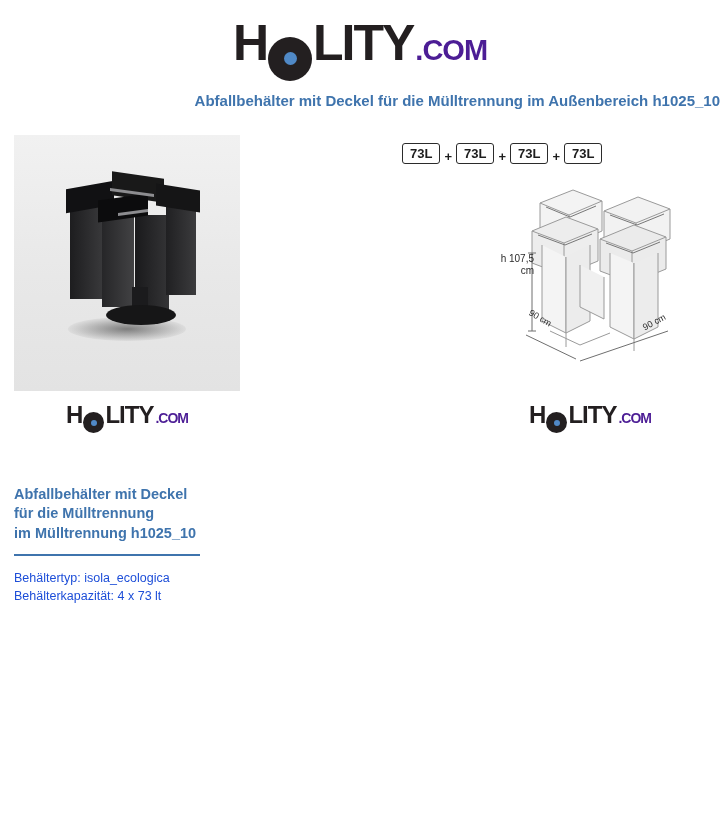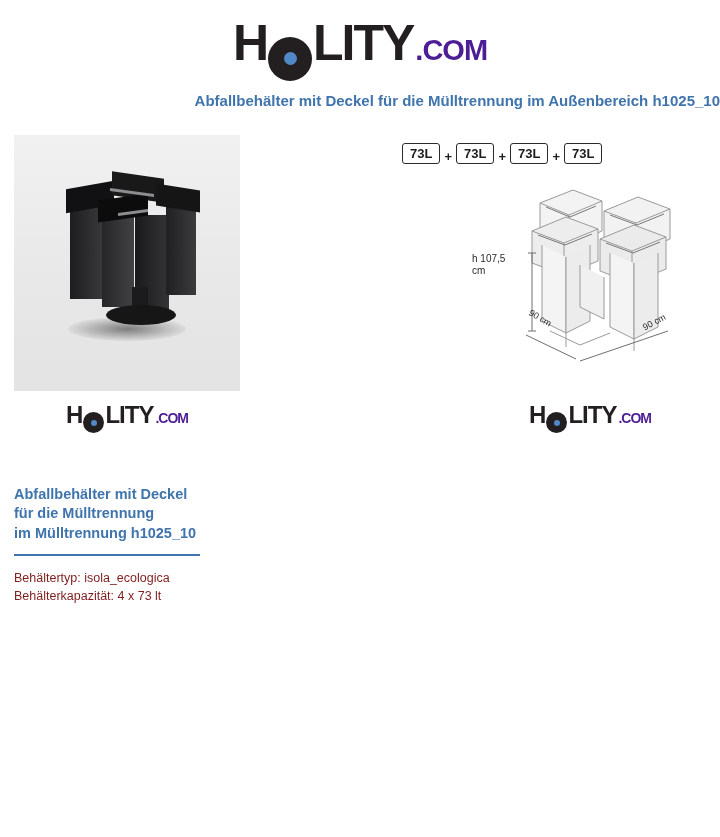--- a/index.html
+++ b/index.html
@@ -202,25 +202,26 @@
     color: #1d1d1d;
     background: #fff;
   }
   .cap-plus {
     font-size: 13px;
     font-weight: bold;
     color: #1d1d1d;
   }
   .dim-h {
     position: absolute;
-    left: 92px;
+    left: 108px;
     top: 118px;
     font-size: 10px;
     color: #2b2b2b;
     line-height: 1.25;
+    text-align: right;
     width: 46px;
   }
   .dim-w1 {
     position: absolute;
     left: 148px;
     top: 178px;
     font-size: 9px;
     color: #2b2b2b;
     transform: rotate(30deg);
   }
@@ -247,21 +248,21 @@
     line-height: 1.33;
   }
   .desc-rule {
     width: 186px;
     height: 2px;
     background: #3f74ad;
     margin: 11px 0 13px 0;
   }
   .spec-line {
     font-size: 12.5px;
-    color: #7f1d1d;
+    color: #1d4ed8;
     line-height: 1.45;
   }
 </style>
 </head>
 <body>
 
 <div class="logo-bar">
   <div class="logo">
     <span class="logo-h">H</span>
     <span class="logo-o"></span>

